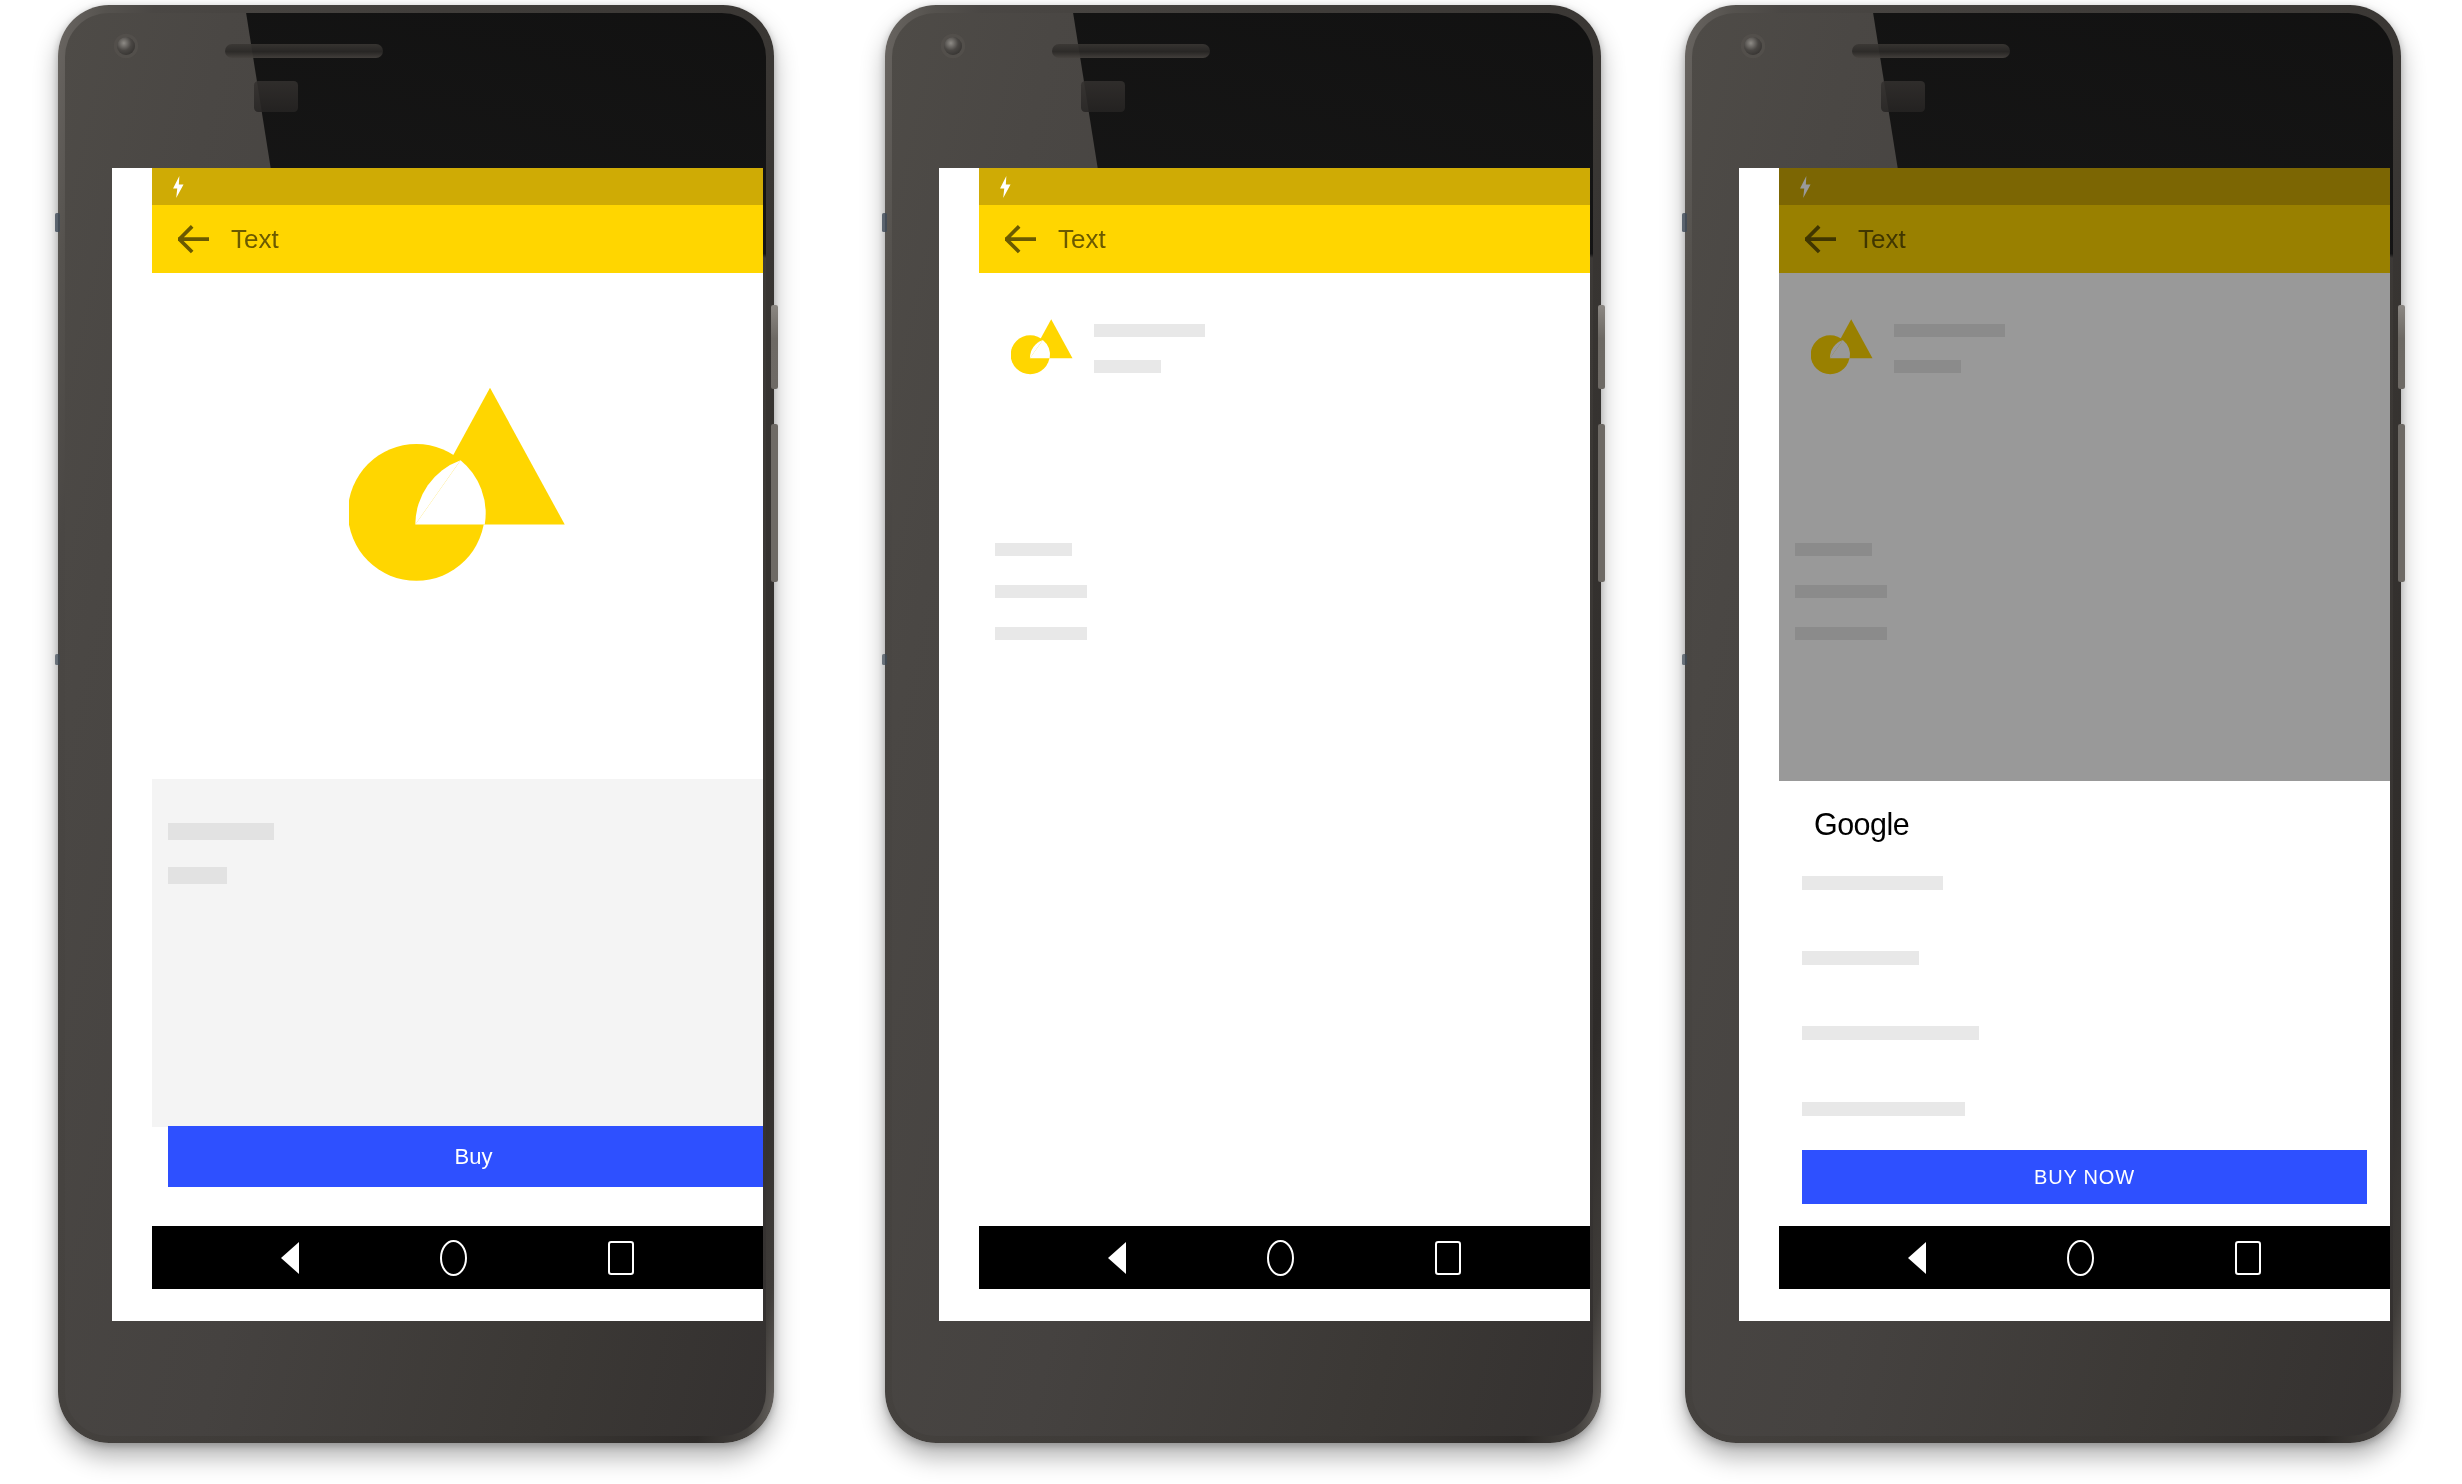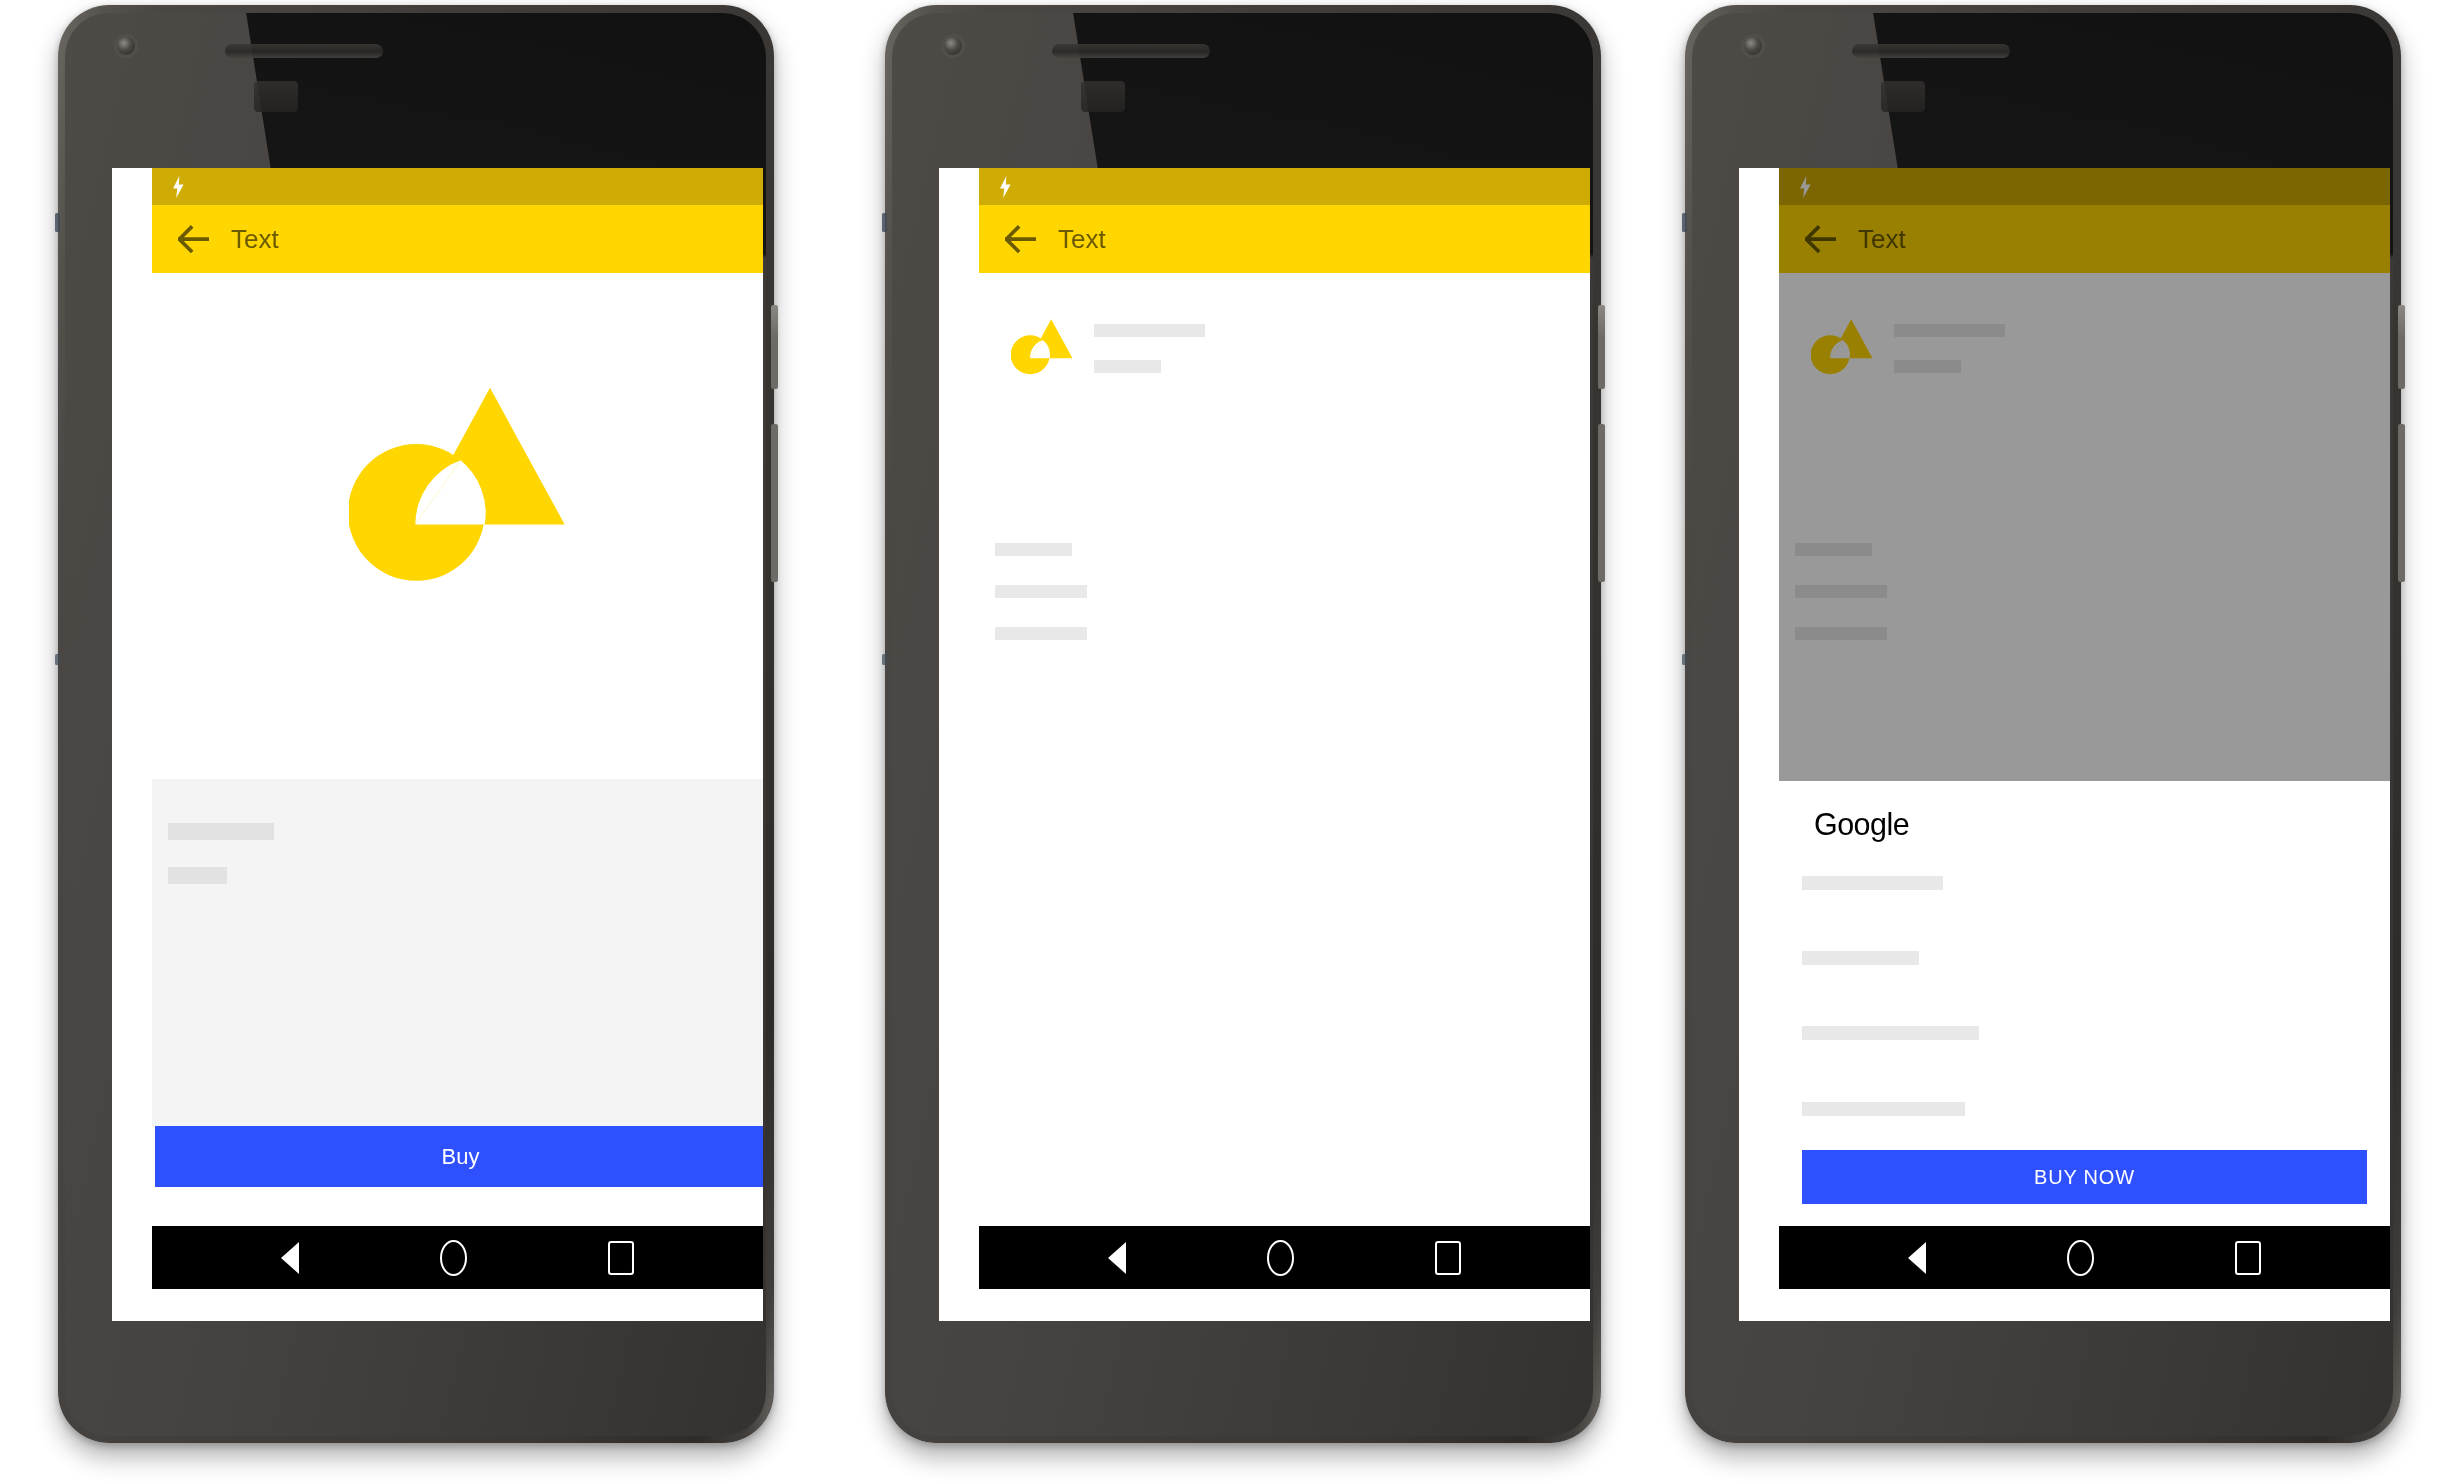--- a/index.html
+++ b/index.html
@@ -71,21 +71,21 @@
   .nav-recent{width:22px;height:29.5px;border:2.6px solid #fff;border-radius:3.2px;}
 
   
   .logo{display:block;}
 
   
   .p1-hero{position:absolute;left:0;top:0;width:100%;height:506px;background:#fff;}
   .p1-logo{position:absolute;left:197px;top:100px;}
   .p1-grayzone{position:absolute;left:0;top:506px;width:100%;height:348px;background:#f4f4f4;}
   .p1-bar{position:absolute;background:#e2e2e2;}
-  .cta{position:absolute;left:3px;width:100%;background:#2e50ff;display:flex;align-items:center;justify-content:center;}
+  .cta{position:absolute;left:16px;width:100%;background:#2e50ff;display:flex;align-items:center;justify-content:center;}
   .cta-label{color:#fff;font-size:22px;line-height:25px;}
 
   
   .p2-logo{position:absolute;left:32px;top:42px;}
   .p2-bar{position:absolute;background:#e8e8e8;}
 
   
   .scrim{position:absolute;left:0;top:0;width:100%;height:100%;background:rgba(0,0,0,.40);}
   .sheet{position:absolute;left:0;bottom:63px;width:100%;height:445px;background:#fff;}
   .sheet .gword{position:absolute;left:23px;top:29px;margin-left:12px;}

